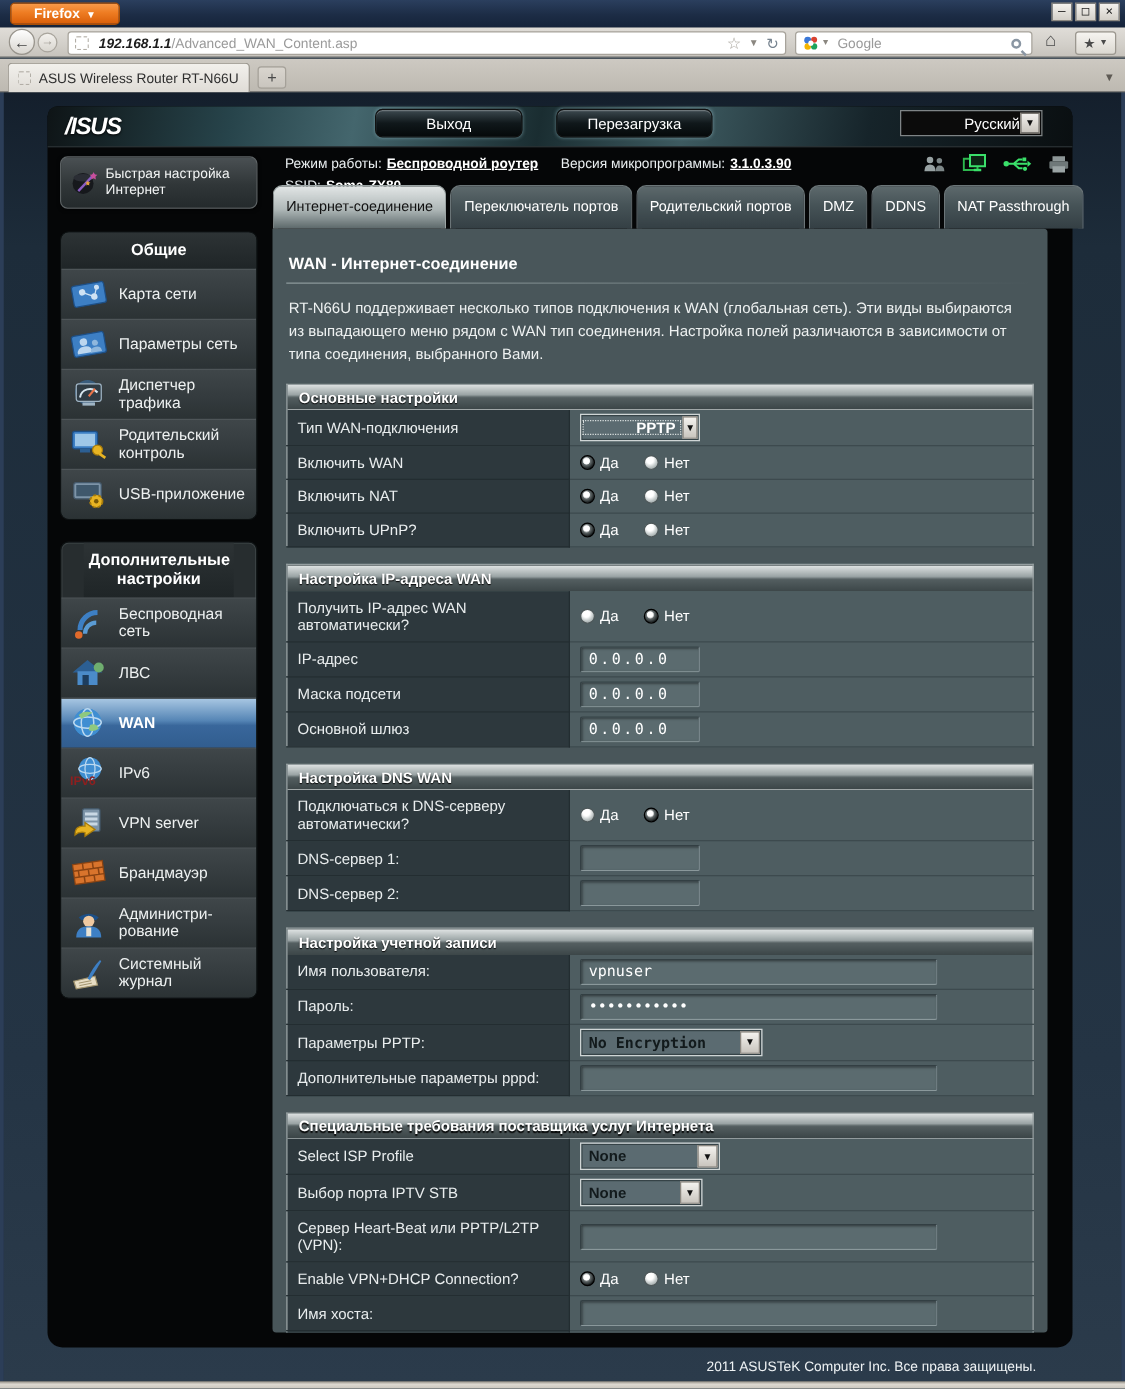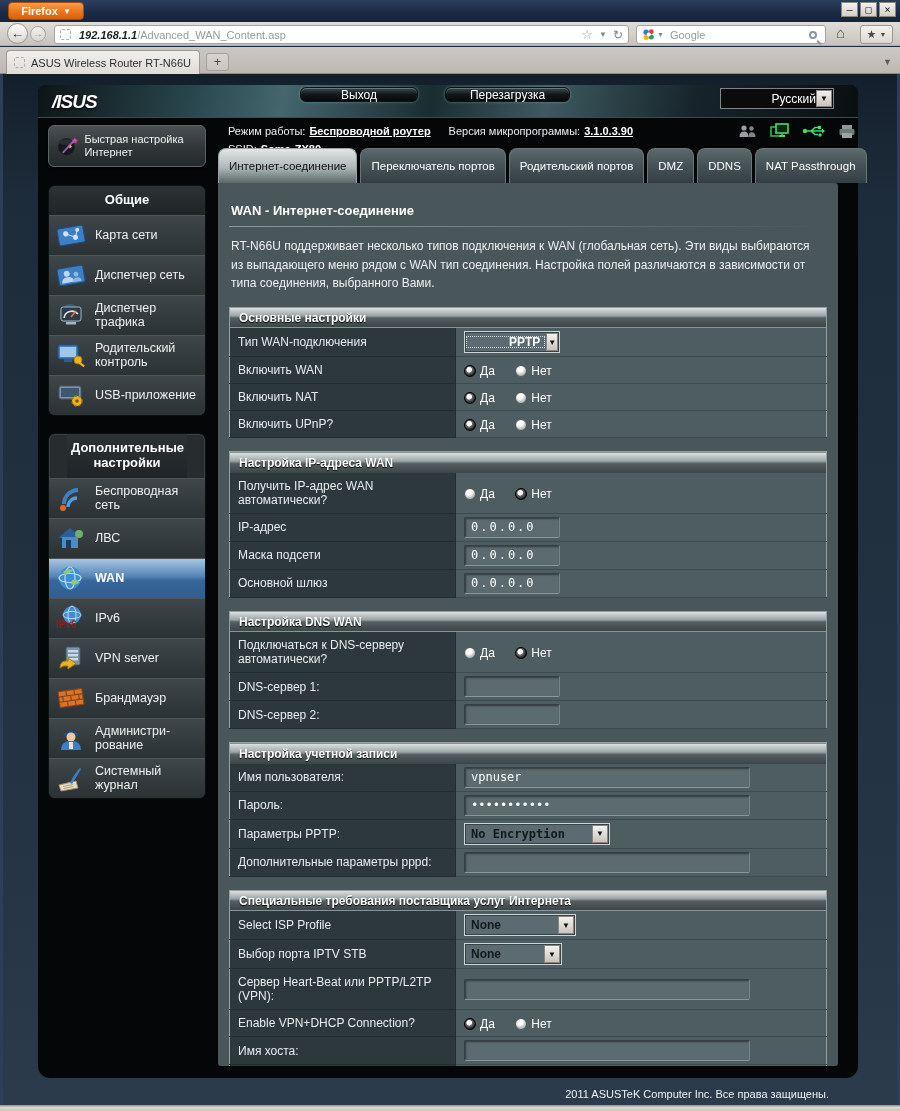--- a/index.html
+++ b/index.html
@@ -2,21 +2,21 @@
 <html><head>
 <meta charset="utf-8">
 <style>
   * { box-sizing: border-box; margin: 0; padding: 0; }
   html,body { width:900px; height:1111px; }
   body { font-family:"Liberation Sans", sans-serif; background:#1d2c3a; position:relative; overflow:hidden; }
 
   
   .titlebar { position:absolute; left:0; top:0; width:900px; height:22px;
     background:linear-gradient(180deg,#2b3f5e 0%,#1c2c45 55%,#15233a 100%); }
-  .ff-btn { position:absolute; left:8px; top:2px; width:76px; height:18px; border-radius:4px;
+  .ff-btn { position:absolute; left:8px; top:2px; width:88px; height:18px; border-radius:4px;
     background:linear-gradient(180deg,#f79a4a 0%,#ee7c22 45%,#d95f0a 100%);
     border:1px solid #a74e07; color:#fff; font-size:11px; font-weight:bold;
     display:flex; align-items:center; justify-content:center; gap:5px; cursor:pointer; }
   .ff-btn .caret { font-size:8px; }
   .winctl { position:absolute; right:4px; top:2px; display:flex; gap:2px; }
   .winctl span { width:17px; height:15px; background:linear-gradient(#f4f2ee,#d3cfc8);
     border:1px solid #8b8780; font-size:10px; color:#1a1a1a; display:flex; align-items:center;
     justify-content:center; cursor:pointer; font-family:"DejaVu Sans Mono",monospace; }
 
   .navbar { position:absolute; left:0; top:22px; width:900px; height:24px;
@@ -67,21 +67,21 @@
     background:linear-gradient(#8e8a82,#dcd8d0 40%,#c9c5bd); }
 
   .panel { position:absolute; left:35px; top:11px; width:820px; height:993px; background:#050607;
     border-radius:8px 8px 12px 12px; }
 
   .asus-band { position:absolute; left:0; top:0; width:820px; height:33px; border-radius:8px 8px 0 0;
     background:linear-gradient(100deg,#0e1416 0%,#27444b 18%,#44666d 30%,#1a2d31 48%,#3d5a60 62%,#16242a 80%,#0a0f11 100%);
     border-bottom:1px solid #3f4a4c; }
   .asus-logo { position:absolute; left:14px; top:6px; color:#fff; font-size:19px; font-weight:bold;
     font-style:italic; letter-spacing:-1px; text-shadow:0 1px 2px #000; }
-  .hdr-btn { position:absolute; top:2px; height:15px; border-radius:6px; color:#fff; font-size:12px;
+  .hdr-btn { position:absolute; top:2px; height:23px; border-radius:6px; color:#fff; font-size:12px;
     background:linear-gradient(180deg,#3d4a50 0%,#10181b 50%,#05090a 100%);
     border:1px solid #111; box-shadow:0 0 3px rgba(160,200,210,.5), inset 0 1px 0 rgba(255,255,255,.25);
     display:flex; align-items:center; justify-content:center; cursor:pointer; }
   .btn-logout { left:262px; width:118px; }
   .btn-reboot { left:407px; width:125px; }
   .lang-sel { position:absolute; left:682px; top:3px; width:114px; height:21px; background:#0b0b0b;
     border:1px solid #7e8486; display:flex; align-items:center; cursor:pointer;text-align:right; }
   .lang-sel .val { flex:1; color:#fff; font-size:12px; padding-left:7px; }
   .lang-sel .arrow { width:16px; height:17px; margin-right:1px; background:linear-gradient(#f2f0ec,#c9c5be);
     border:1px solid #8b8780; font-size:8px; color:#111; display:flex; align-items:center; justify-content:center; }
@@ -306,21 +306,21 @@
               <svg width="34" height="28" viewBox="0 0 34 28">
                 <g transform="rotate(-10 17 14)">
                   <rect x="4" y="6" width="26" height="17" rx="2" fill="#3d7fc4" stroke="#1d4f86"></rect>
                   <circle cx="13" cy="12" r="3" fill="#bcd6ee"></circle>
                   <path d="M7 21 Q7 15.5 13 15.5 Q19 15.5 19 21 Z" fill="#bcd6ee"></path>
                   <circle cx="22" cy="14" r="2.4" fill="#8fb7dd"></circle>
                   <path d="M17.5 21.5 Q17.5 17.3 22 17.3 Q26.5 17.3 26.5 21.5 Z" fill="#8fb7dd"></path>
                 </g>
               </svg>
             </span>
-          <span>Диспетчер сеть</span>
+          <span>Параметры сеть</span>
         </div>
         <div class="item">
           <span class="ic">
               <svg width="34" height="28" viewBox="0 0 34 28">
                 <circle cx="16" cy="13" r="10" fill="#3a79b8" opacity=".5"></circle>
                 <rect x="7" y="6" width="20" height="14" rx="2" fill="#2f3b44" stroke="#9fb4c4"></rect>
                 <path d="M10 17 A8 8 0 0 1 24 13" stroke="#d8e6ef" stroke-width="1.6" fill="none"></path>
                 <path d="M17 16 L22 10" stroke="#e8734a" stroke-width="1.6"></path>
                 <rect x="12" y="21" width="10" height="2.5" fill="#9fb4c4"></rect>
               </svg>

